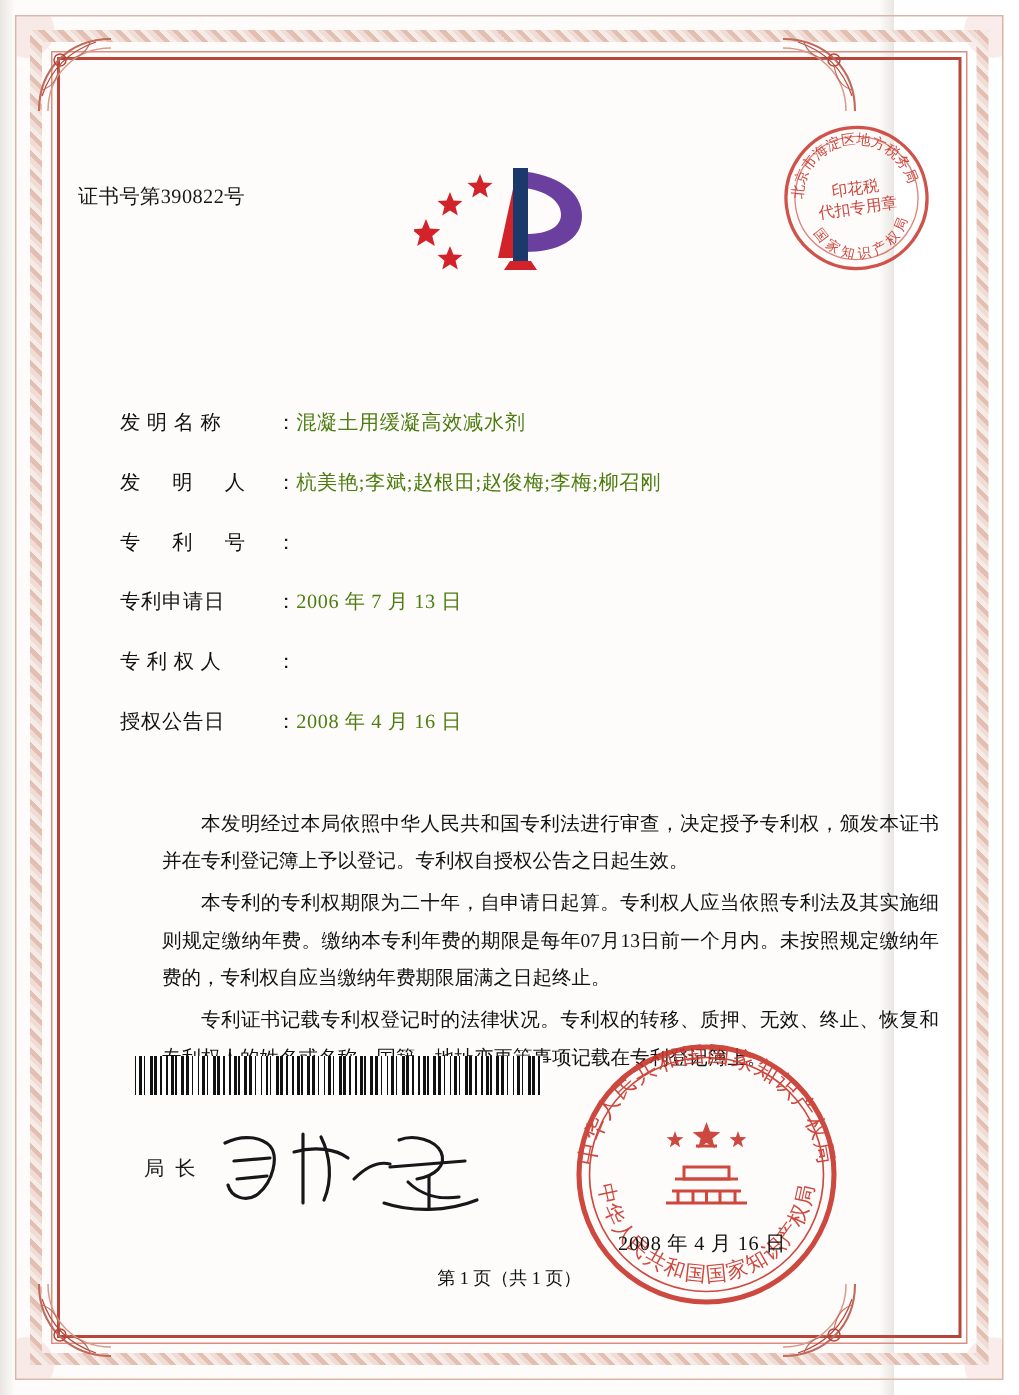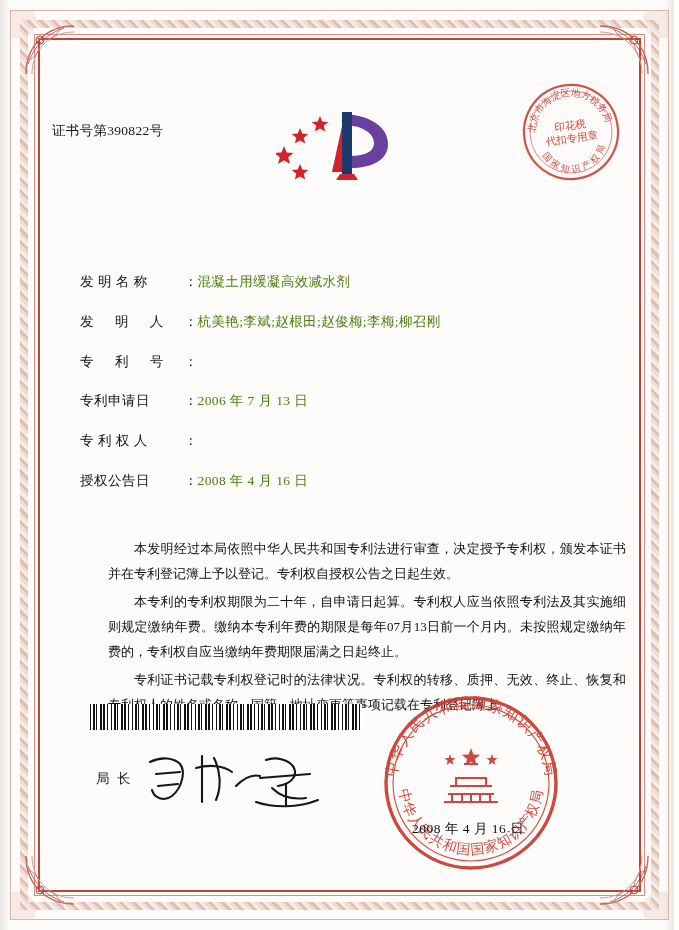--- a/index.html
+++ b/index.html
@@ -9,21 +9,21 @@
   }
   body {
     width: 679px;
     height: 930px;
     font-family: "Liberation Serif", "DejaVu Serif", serif;
     color: #1a1a1a;
     overflow: hidden;
   }
   .page {
     position: relative;
-    width: 674px;
+    width: 596px;
     height: 930px;
     background: #fdfcfa;
   }
   
   .frame-outer {
     position: absolute;
     left: 10px; top: 10px;
     width: 659px; height: 910px;
     box-sizing: border-box;
     border: 1px solid #d8b7a8;
@@ -370,14 +370,15 @@
             <polygon points="93,58 95.4,64.4 102.2,64.8 96.9,69 98.6,75.6 93,71.8 87.4,75.6 89.1,69 83.8,64.8 90.6,64.4"></polygon>
             <polygon points="72,64 73.4,68 77.6,68.2 74.3,70.8 75.4,74.9 72,72.5 68.6,74.9 69.7,70.8 66.4,68.2 70.6,68"></polygon>
             <polygon points="114,64 115.4,68 119.6,68.2 116.3,70.8 117.4,74.9 114,72.5 110.6,74.9 111.7,70.8 108.4,68.2 112.6,68"></polygon>
           </g>
         </g>
       </svg>
     </div>
 
     <div class="stamp-date">2008 年 4 月 16 日</div>
 
+    <div class="page-foot">第 1 页（共  1 页）</div>
   </div>
 </div>
 
 </body></html>

